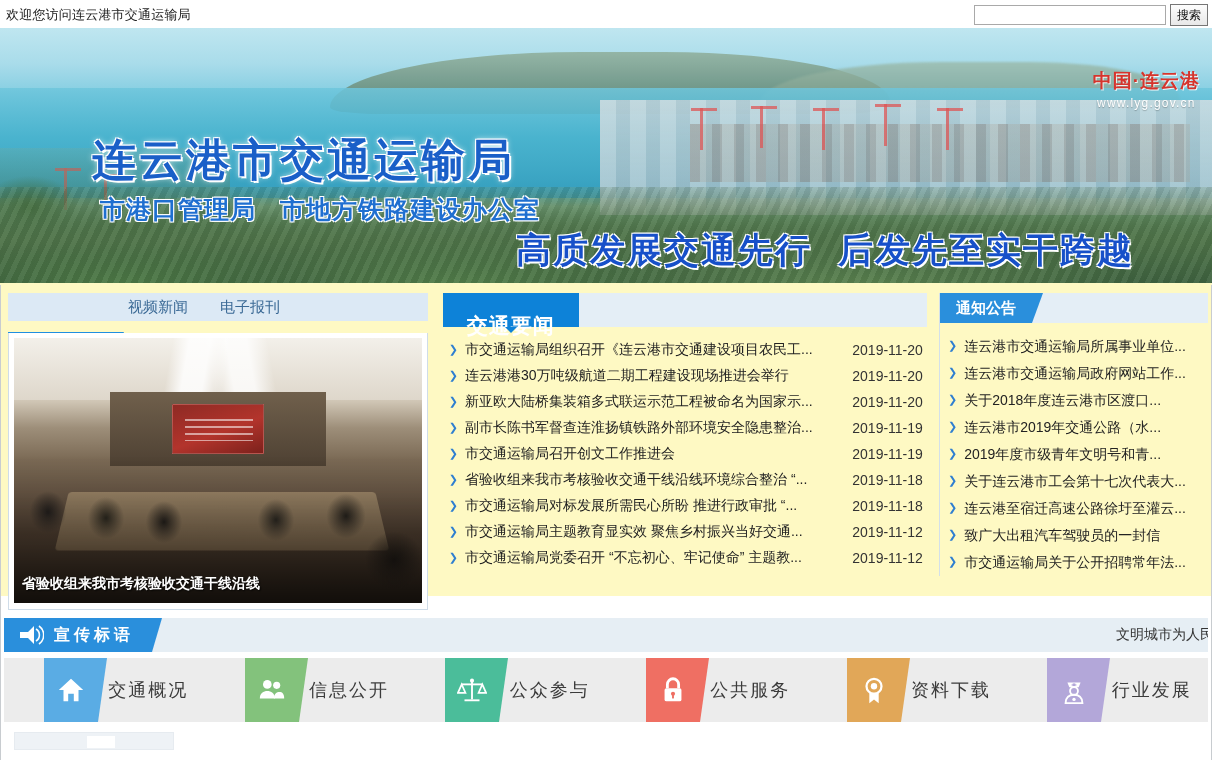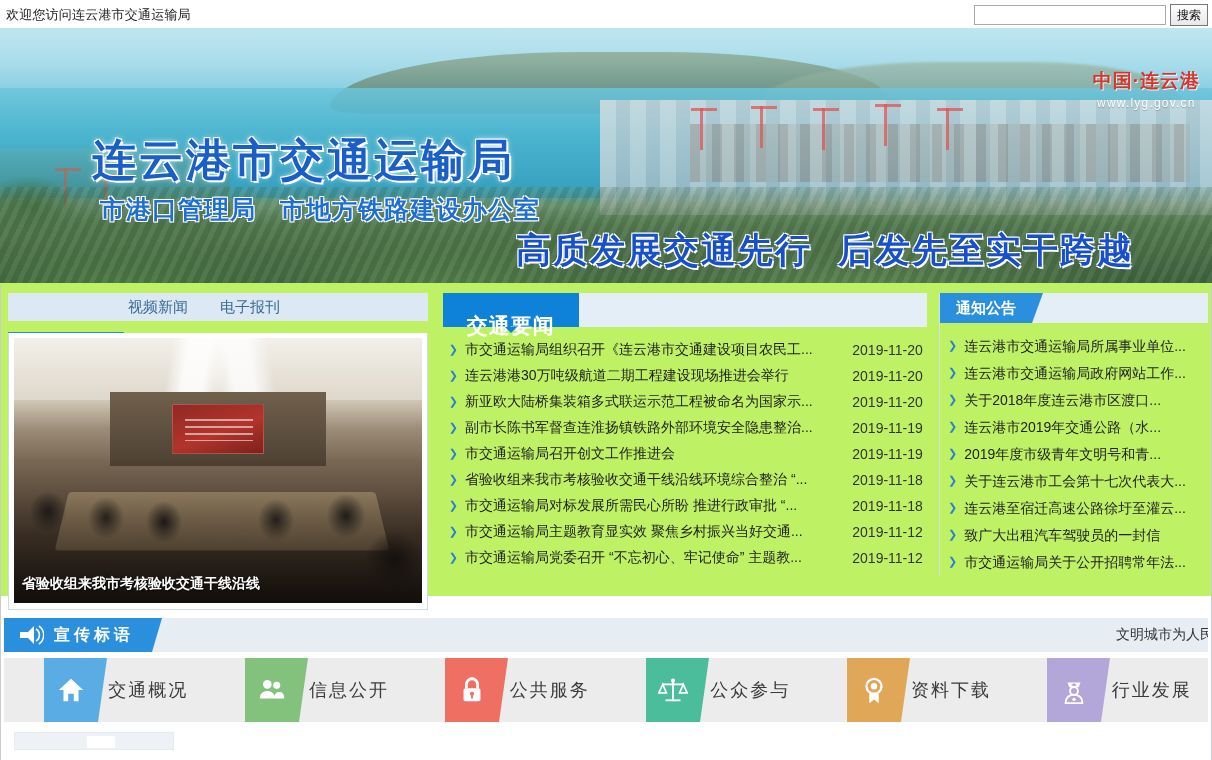--- a/index.html
+++ b/index.html
@@ -4,21 +4,21 @@
 <title>连云港市交通运输局</title>
 <style>
   * { box-sizing: border-box; }
   html, body {
     margin: 0; padding: 0;
     width: 1212px; height: 760px;
     overflow: hidden;
     background: #ffffff;
     font-family: "Liberation Sans", "DejaVu Sans", sans-serif;
   }
-  .page { position: relative; width: 1212px; height: 596px; background:#bef264; }
+  .page { position: relative; width: 1212px; height: 596px; background:#fef9c3; }
 
   
   .topbar {
     position: relative;
     height: 28px;
     width: 1212px;
     background: #ffffff;
     border-bottom: 0;
   }
   .welcome {
@@ -748,43 +748,43 @@
             <circle cx="11" cy="10" r="4.6" fill="#ffffff"></circle>
             <circle cx="21" cy="11" r="3.8" fill="#ffffff"></circle>
             <path d="M3 25 C3 19 7 17 11 17 C15 17 19 19 19 25 Z" fill="#ffffff"></path>
             <path d="M18 25 C18 20 21 18 24 18 C27 18 29 20 29 25 Z" fill="#ffffff"></path>
           </svg>
         </span>
         <span class="nav-label">信息公开</span>
       </div>
 
       <div class="nav-cell">
-        <span class="nav-ico" style="background:#ef6f63;color:#ef6f63;">
-          <svg viewBox="0 0 32 32" width="30" height="30" aria-hidden="true">
-            <path d="M10 14 L10 10 A6 6 0 0 1 22 10 L22 14" fill="none" stroke="#ffffff" stroke-width="3"></path>
-            <rect x="7" y="14" width="18" height="14" rx="2" fill="#ffffff"></rect>
-            <circle cx="16" cy="20" r="2.2" fill="#ef6f63"></circle>
-            <rect x="15" y="20" width="2" height="5" fill="#ef6f63"></rect>
-          </svg>
-        </span>
-        <span class="nav-label">公共服务</span>
-      </div>
-
-      <div class="nav-cell">
         <span class="nav-ico" style="background:#4bbd9a;color:#4bbd9a;">
           <svg viewBox="0 0 32 32" width="30" height="30" aria-hidden="true">
             <rect x="15" y="6" width="2" height="20" fill="#ffffff"></rect>
             <rect x="8" y="26" width="16" height="2" fill="#ffffff"></rect>
             <rect x="5" y="9" width="22" height="2" fill="#ffffff"></rect>
             <path d="M5 10 L1 19 L9 19 Z" fill="none" stroke="#ffffff" stroke-width="1.8"></path>
             <path d="M27 10 L23 19 L31 19 Z" fill="none" stroke="#ffffff" stroke-width="1.8"></path>
             <circle cx="16" cy="6" r="2.2" fill="#ffffff"></circle>
           </svg>
         </span>
         <span class="nav-label">公众参与</span>
+      </div>
+
+      <div class="nav-cell">
+        <span class="nav-ico" style="background:#ef6f63;color:#ef6f63;">
+          <svg viewBox="0 0 32 32" width="30" height="30" aria-hidden="true">
+            <path d="M10 14 L10 10 A6 6 0 0 1 22 10 L22 14" fill="none" stroke="#ffffff" stroke-width="3"></path>
+            <rect x="7" y="14" width="18" height="14" rx="2" fill="#ffffff"></rect>
+            <circle cx="16" cy="20" r="2.2" fill="#ef6f63"></circle>
+            <rect x="15" y="20" width="2" height="5" fill="#ef6f63"></rect>
+          </svg>
+        </span>
+        <span class="nav-label">公共服务</span>
       </div>
 
       <div class="nav-cell">
         <span class="nav-ico" style="background:#e1a758;color:#e1a758;">
           <svg viewBox="0 0 32 32" width="30" height="30" aria-hidden="true">
             <circle cx="16" cy="12" r="8" fill="none" stroke="#ffffff" stroke-width="2.4"></circle>
             <circle cx="16" cy="12" r="3.4" fill="#ffffff"></circle>
             <path d="M11 19 L11 30 L16 26 L21 30 L21 19 Z" fill="#ffffff"></path>
           </svg>
         </span>

